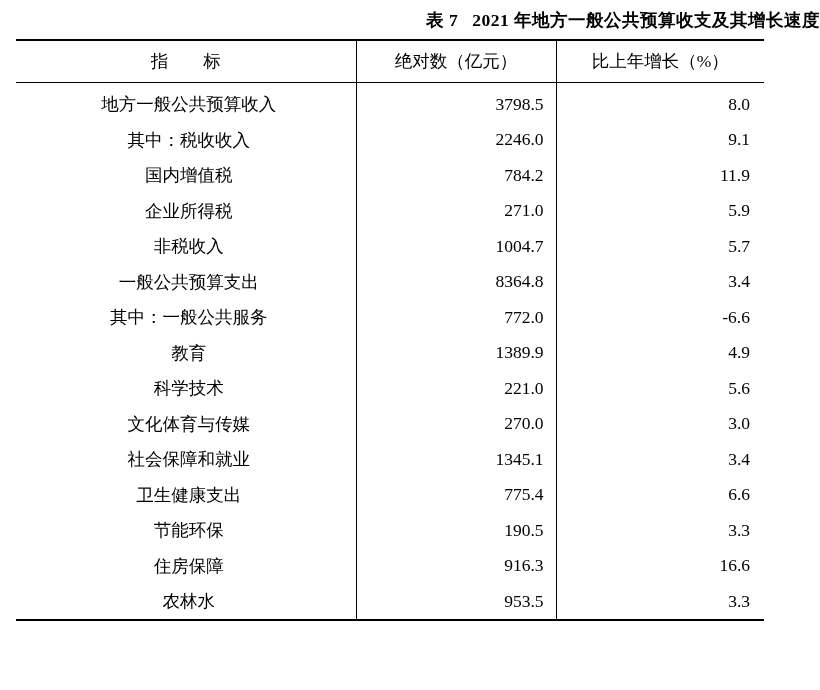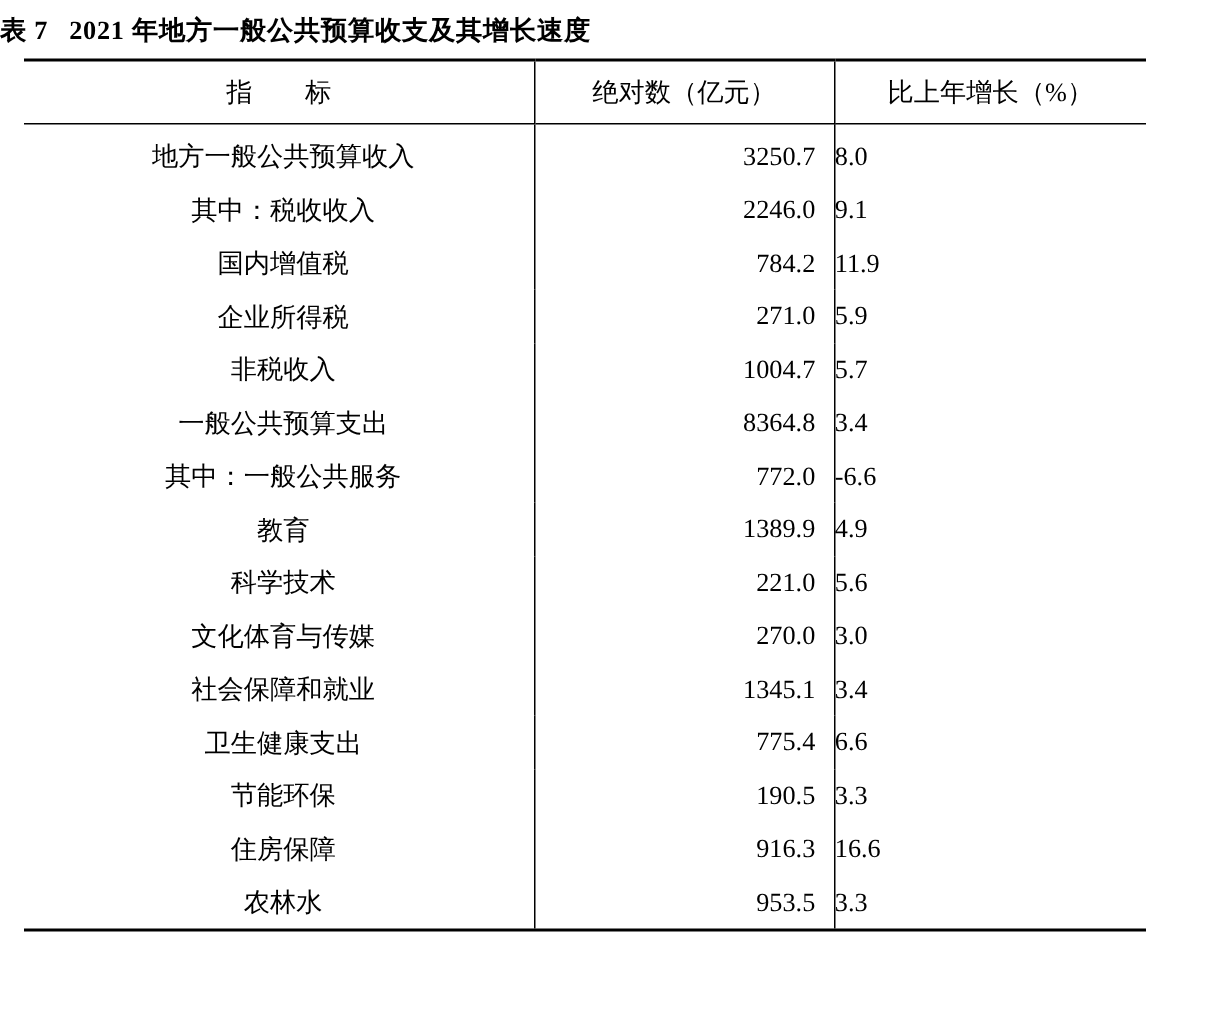--- a/index.html
+++ b/index.html
@@ -15,21 +15,21 @@
     overflow: hidden;
   }
   .page {
     position: relative;
     width: 820px;
     height: 690px;
     box-sizing: border-box;
     padding: 0;
   }
   .table-title {
-    text-align: left;
+    text-align: right;
     font-weight: bold;
     font-size: 17.5px;
     letter-spacing: 0.5px;
     padding-top: 8px;
     padding-bottom: 7px;
     font-family: "Liberation Serif", "DejaVu Serif", serif;
   }
   .table-title .title-num {
     margin-right: 14px;
   }
@@ -66,20 +66,21 @@
   td.label {
     text-align: center;
     padding-left: 6px !important;
     white-space: nowrap;
   }
   td.num {
     text-align: right;
     padding-right: 12px !important;
   }
   td.num2 {
+    text-align: right;
     padding-right: 14px !important;
   }
   .vline-l { border-left: 1px solid #000; }
   .vline-r { border-right: 1px solid #000; }
   .ind0 { padding-left: 6px; }
   .ind1 { padding-left: 30px; }
   .ind2 { padding-left: 78px; }
   .ind3 { padding-left: 54px; }
   .bottom-rule {
     width: 748px;
@@ -105,21 +106,21 @@
     <thead>
       <tr>
         <th class="h1">指　　标</th>
         <th class="vline-l vline-r">绝对数（亿元）</th>
         <th>比上年增长（%）</th>
       </tr>
     </thead>
     <tbody id="table-body">
         <tr>
           <td class="label ind0">地方一般公共预算收入</td>
-          <td class="num vline-l vline-r">3250.7</td>
+          <td class="num vline-l vline-r">3798.5</td>
           <td class="num2">8.0</td>
         </tr>
         <tr>
           <td class="label ind1">其中：税收收入</td>
           <td class="num vline-l vline-r">2246.0</td>
           <td class="num2">9.1</td>
         </tr>
         <tr>
           <td class="label ind2">国内增值税</td>
           <td class="num vline-l vline-r">784.2</td>

